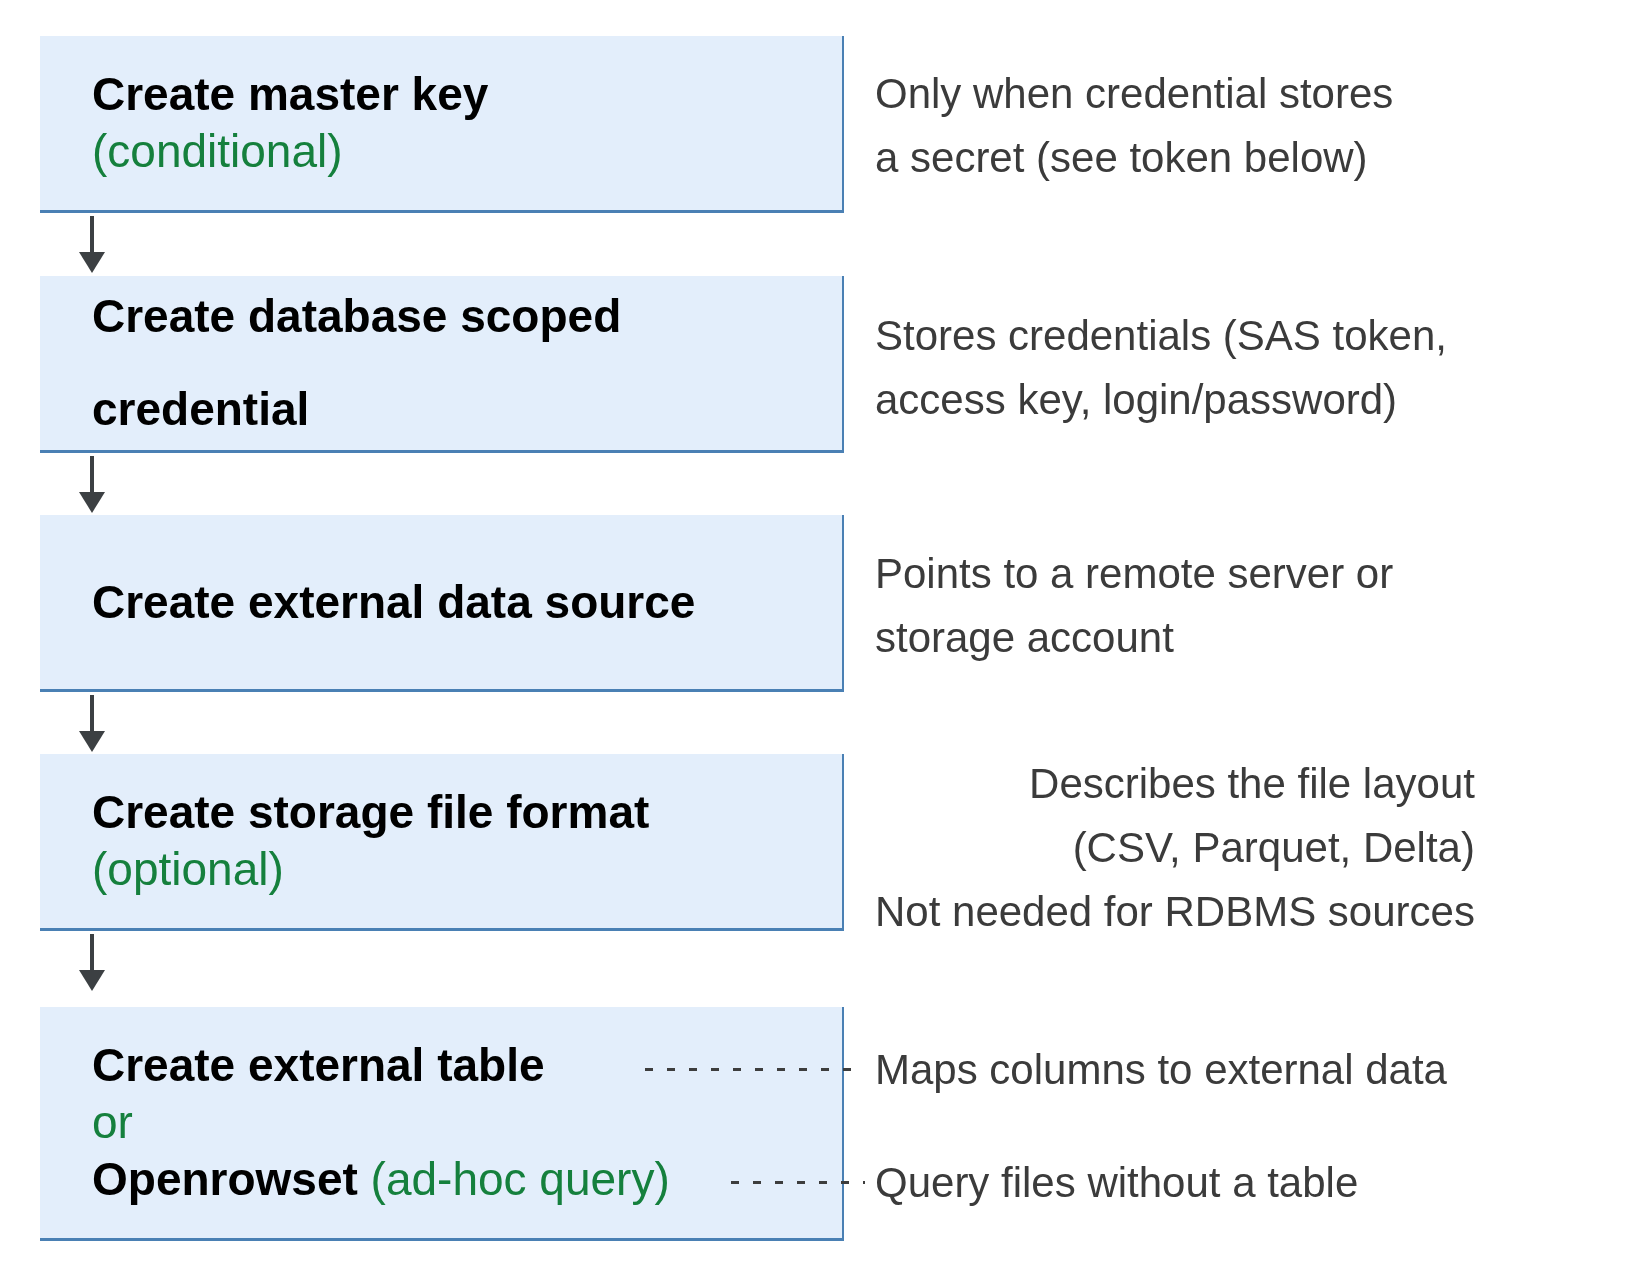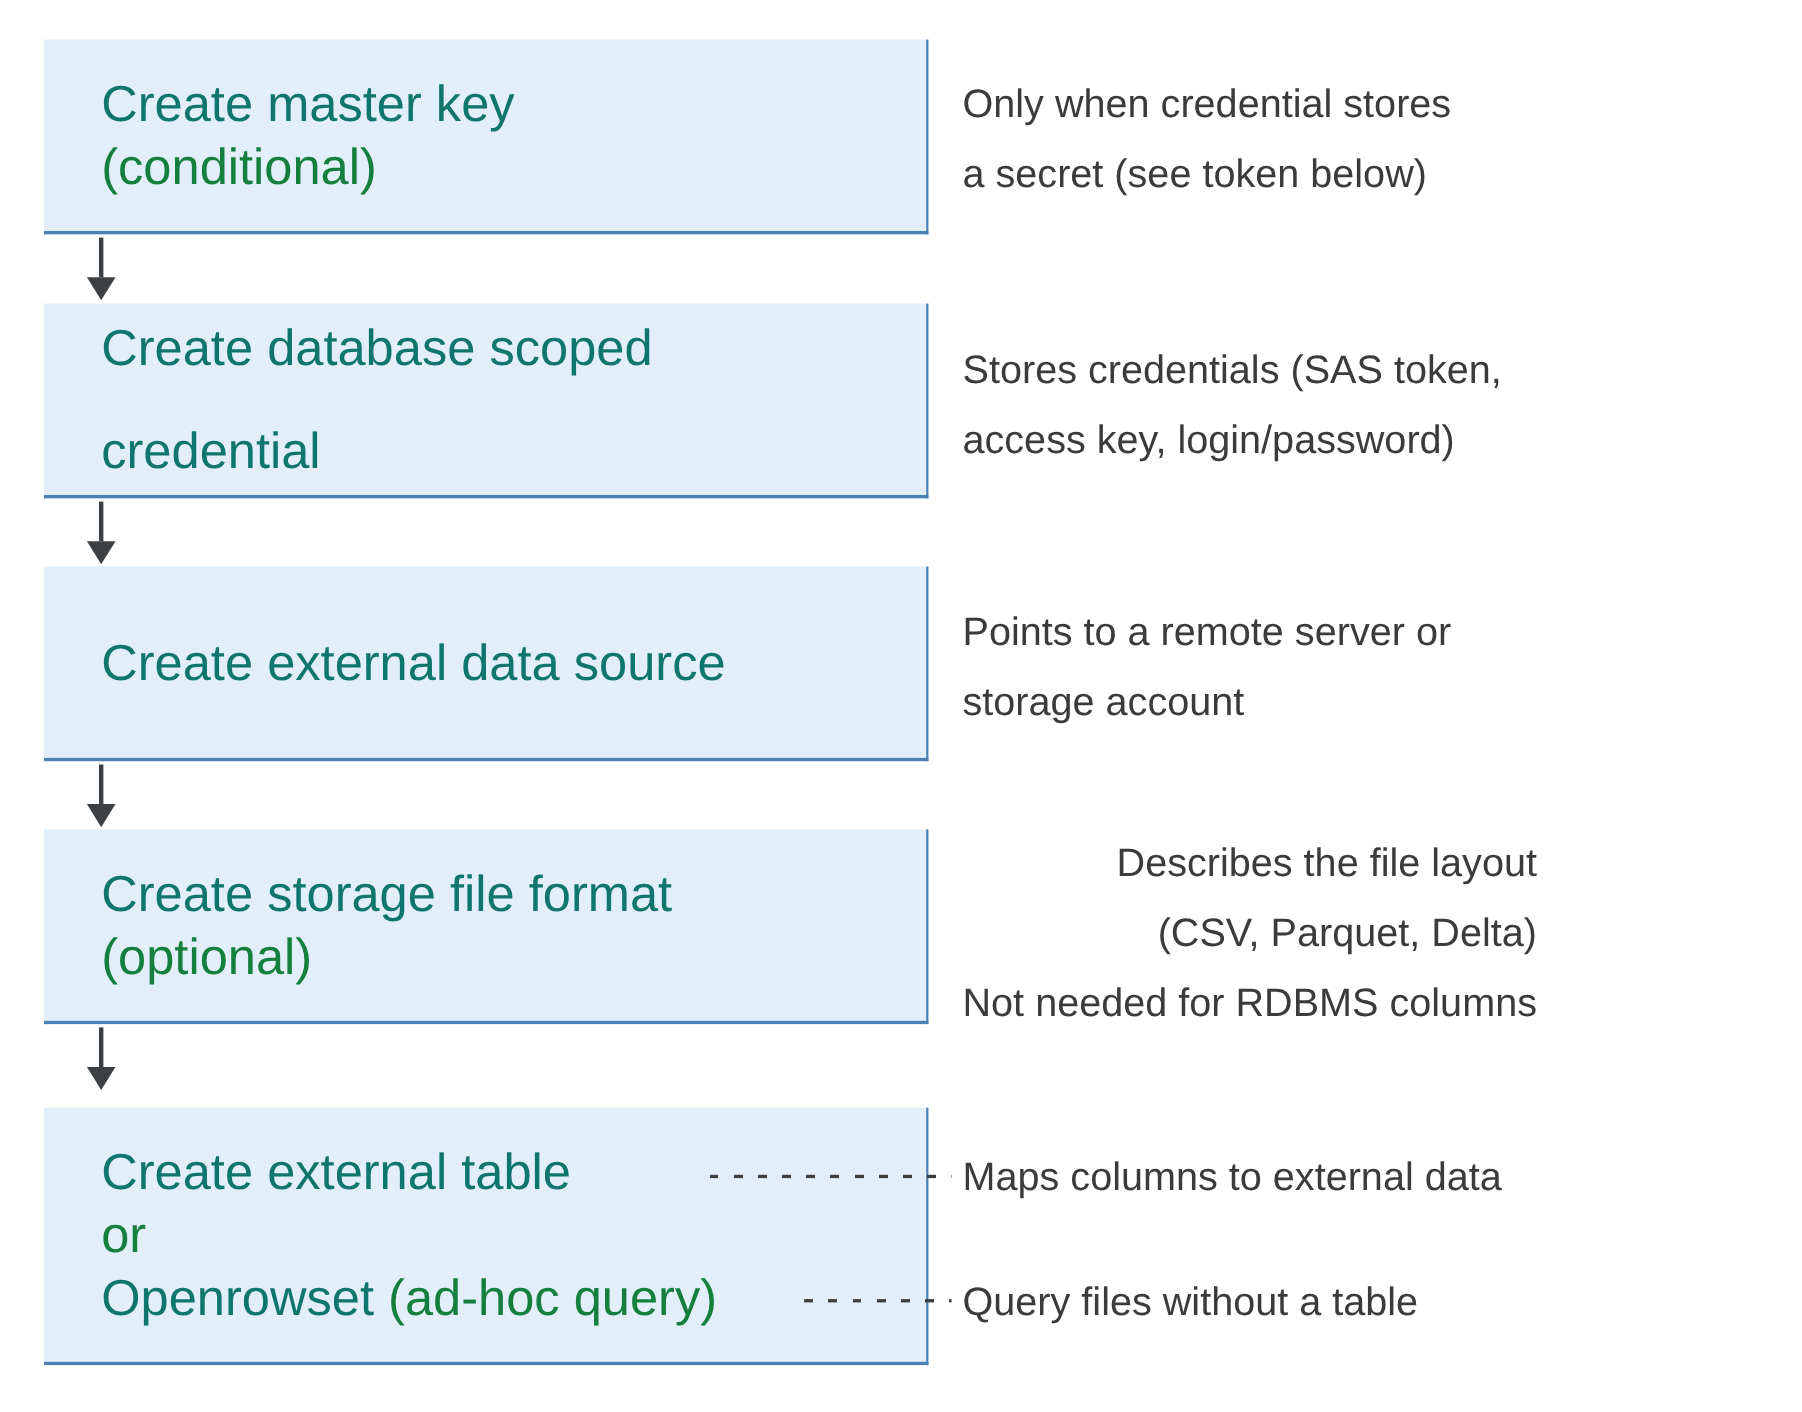--- a/index.html
+++ b/index.html
@@ -26,21 +26,21 @@
     border-right: 2px solid #4a80b4;
     box-sizing: border-box;
     display: flex;
     flex-direction: column;
     justify-content: center;
     padding-left: 52px;
     font-size: 46px;
     line-height: 57px;
     color: #383838;
   }
-  .box .b { font-weight: 400; color: #0f766e; text-align: right; }
+  .box .b { font-weight: 700; color: #000000; text-align: right; }
   .box .r { font-weight: 400; color: #15803d; }
   .box1 { top: 36px;   height: 177px; }
   .box2 { top: 276px;  height: 177px; gap: 36px; }
   .box3 { top: 515px;  height: 177px; }
   .box4 { top: 754px;  height: 177px; }
   .box5 { top: 1007px; height: 234px; }
   
   .arrow {
     position: absolute;
     left: 90px;
@@ -60,21 +60,21 @@
     border-top: 21px solid #3c4043;
   }
   .arrow1 { top: 216px; }
   .arrow2 { top: 456px; }
   .arrow3 { top: 695px; }
   .arrow4 { top: 934px; }
   
   .note {
     position: absolute;
     left: 875px;
-    font-size: 36px;
+    font-size: 42px;
     line-height: 64px;
     color: #3b3b3b;
     white-space: nowrap;
   }
   .note1 { top: 62px; }
   .note2 { top: 304px; }
   .note3 { top: 542px; }
   .note4 { top: 752px; text-align: right; }
   .note5a { top: 1038px; }
   .note5b { top: 1151px; }
@@ -129,21 +129,21 @@
     <div>Stores credentials (SAS token,</div>
     <div>access key, login/password)</div>
   </div>
   <div class="note note3">
     <div>Points to a remote server or</div>
     <div>storage account</div>
   </div>
   <div class="note note4">
     <div>Describes the file layout</div>
     <div>(CSV, Parquet, Delta)</div>
-    <div>Not needed for RDBMS columns</div>
+    <div>Not needed for RDBMS sources</div>
   </div>
 
   <div class="dash dash1"></div>
   <div class="note note5a">Maps columns to external data</div>
   <div class="dash dash2"></div>
   <div class="note note5b">Query files without a table</div>
 
 </div>
 
 </body></html>

